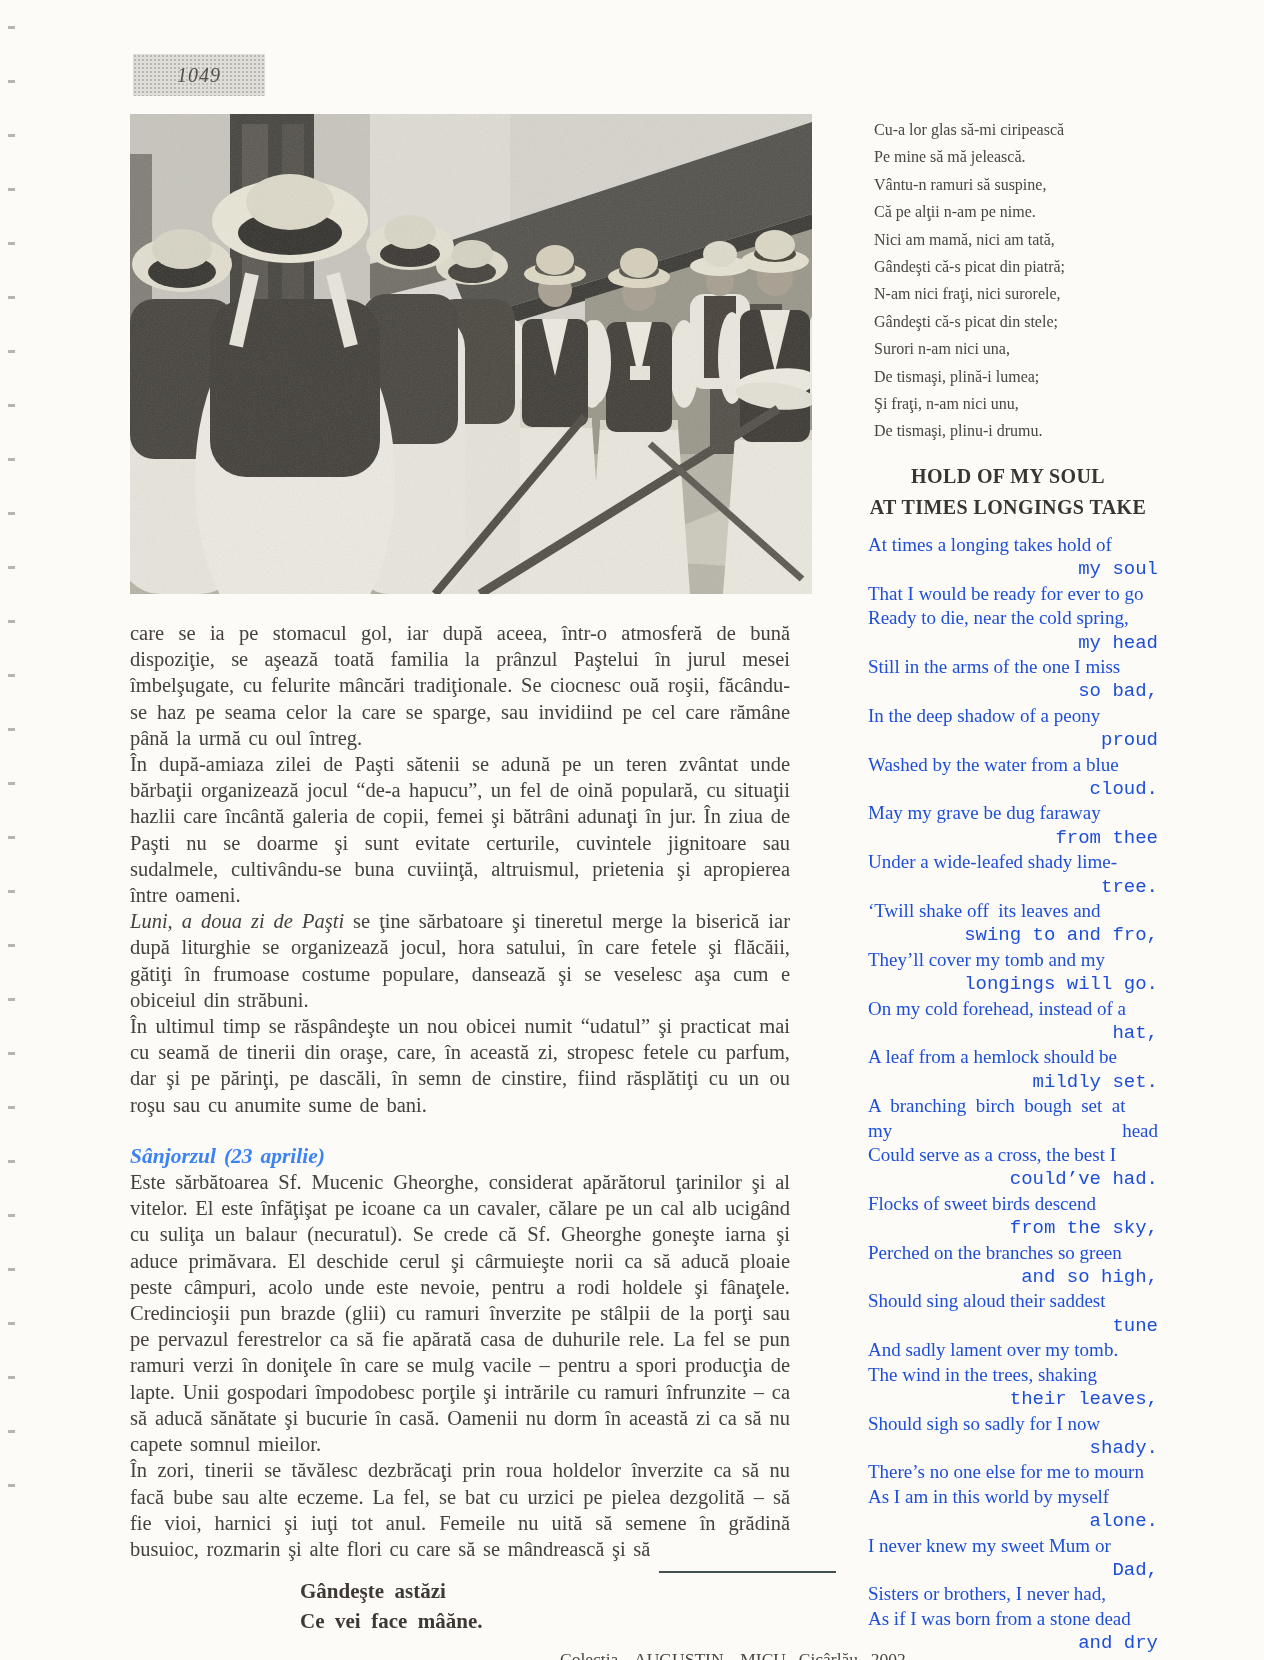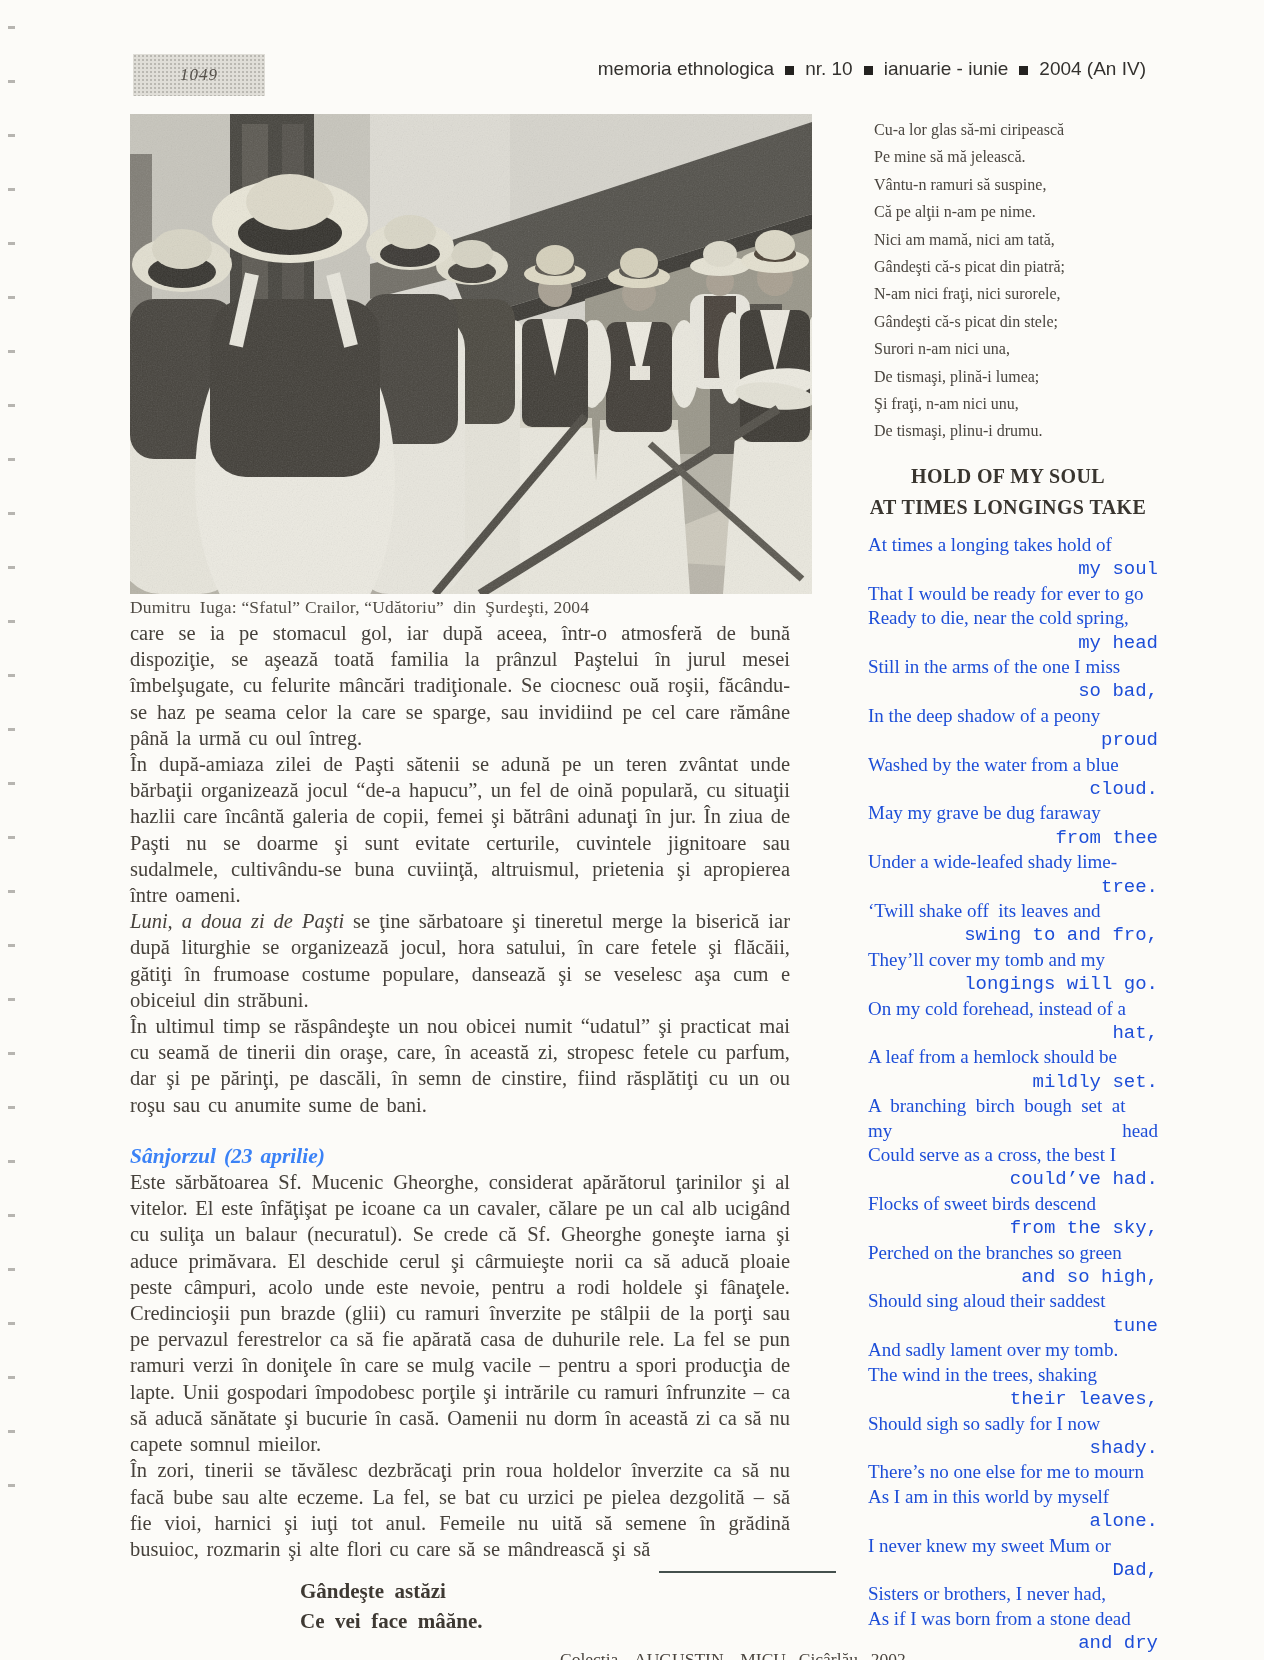--- a/index.html
+++ b/index.html
@@ -13,21 +13,21 @@
     position:absolute;left:8px;top:26px;width:7px;height:1510px;
     background:repeating-linear-gradient(to bottom, rgba(70,66,60,.38) 0 3px, transparent 3px 54px);
   }
   
   .page-num{
     position:absolute;left:133px;top:54px;width:132px;height:42px;
     background-color:#e0ded8;
     background-image:radial-gradient(rgba(105,102,95,.32) 1px, transparent 1.5px);
     background-size:4px 4px;
     display:flex;align-items:center;justify-content:center;
-    font-style:italic;font-size:17px;color:#55504a;letter-spacing:1px;
+    font-style:italic;font-size:20px;color:#55504a;letter-spacing:1px;
   }
   .journal{
     position:absolute;top:58px;right:118px;
     font-family:"Liberation Sans",sans-serif;font-size:19px;color:#33312e;
     white-space:nowrap;display:flex;align-items:center;
   }
   .journal .sq{display:inline-block;width:9px;height:9px;background:#242220;margin:2px 11px 0 11px;}
   .journal .seg{display:inline-block;}
   
   .photo{position:absolute;left:130px;top:114px;width:682px;height:480px;background:#cfcdc6;}
@@ -74,29 +74,20 @@
 <body>
 
 <div class="page">
 
   <div class="edge-marks"></div>
 
   <div class="page-num">
     <span>1049</span>
   </div>
 
-  <div class="journal">
-      <span class="seg">memoria ethnologica</span>
-      <span class="sq"></span>
-      <span class="seg">nr. 10</span>
-      <span class="sq"></span>
-      <span class="seg">ianuarie - iunie</span>
-      <span class="sq"></span>
-      <span class="seg">2004 (An IV)</span>
-    </div>
 
   <div class="photo">
     <svg viewBox="0 0 682 480">
       <defs>
         <filter id="grain" x="0" y="0" width="100%" height="100%">
           <feTurbulence type="fractalNoise" baseFrequency="0.8" numOctaves="2" stitchTiles="stitch"></feTurbulence>
           <feColorMatrix type="saturate" values="0"></feColorMatrix>
         </filter>
       </defs>
 
@@ -191,21 +182,20 @@
       <ellipse cx="160" cy="88" rx="44" ry="28" fill="#ddd9c9"></ellipse>
 
       <line x1="350" y1="480" x2="648" y2="295" stroke="#514e47" stroke-width="9"></line>
       <line x1="672" y1="465" x2="520" y2="330" stroke="#5b5850" stroke-width="7"></line>
       <line x1="305" y1="480" x2="455" y2="302" stroke="#4e4b44" stroke-width="8"></line>
 
       <rect width="682" height="480" filter="url(#grain)" opacity="0.17"></rect>
     </svg>
   </div>
 
-  <div class="caption">Dumitru  Iuga: “Sfatul” Crailor, “Udătoriu”  din  Şurdeşti, 2004</div>
 
   <div class="article">
       <p class="para">care se ia pe stomacul gol, iar după aceea, într-o atmosferă de bună dispoziţie, se aşează toată familia la prânzul Paştelui în jurul mesei îmbelşugate, cu felurite mâncări tradiţionale. Se ciocnesc ouă roşii, făcându-se haz pe seama celor la care se sparge, sau invidiind pe cel care rămâne până la urmă cu oul întreg.</p>
       <p class="para">În după-amiaza zilei de Paşti sătenii se adună pe un teren zvântat unde bărbaţii organizează jocul “de-a hapucu”, un fel de oină populară, cu situaţii hazlii care încântă galeria de copii, femei şi bătrâni adunaţi în jur. În ziua de Paşti nu se doarme şi sunt evitate certurile, cuvintele jignitoare sau sudalmele, cultivându-se buna cuviinţă, altruismul, prietenia şi apropierea între oameni.</p>
       <p class="para"><i class="lead">Luni, a doua zi de Paşti</i> se ţine sărbatoare şi tineretul merge la biserică iar după liturghie se organizează jocul, hora satului, în care fetele şi flăcăii, gătiţi în frumoase costume populare, dansează şi se veselesc aşa cum e obiceiul din străbuni.</p>
       <p class="para">În ultimul timp se răspândeşte un nou obicei numit “udatul” şi practicat mai cu seamă de tinerii din oraşe, care, în această zi, stropesc fetele cu parfum, dar şi pe părinţi, pe dascăli, în semn de cinstire, fiind răsplătiţi cu un ou roşu sau cu anumite sume de bani.</p>
       <div class="para-heading">Sânjorzul (23 aprilie)</div>
       <p class="para">Este sărbătoarea Sf. Mucenic Gheorghe, considerat apărătorul ţarinilor şi al vitelor. El este înfăţişat pe icoane ca un cavaler, călare pe un cal alb ucigând cu suliţa un balaur (necuratul). Se crede că Sf. Gheorghe goneşte iarna şi aduce primăvara. El deschide cerul şi cârmuieşte norii ca să aducă ploaie peste câmpuri, acolo unde este nevoie, pentru a rodi holdele şi fânaţele. Credincioşii pun brazde (glii) cu ramuri înverzite pe stâlpii de la porţi sau pe pervazul ferestrelor ca să fie apărată casa de duhurile rele. La fel se pun ramuri verzi în doniţele în care se mulg vacile – pentru a spori producţia de lapte. Unii gospodari împodobesc porţile şi intrările cu ramuri înfrunzite – ca să aducă sănătate şi bucurie în casă. Oamenii nu dorm în această zi ca să nu capete somnul mieilor.</p>
       <p class="para">În zori, tinerii se tăvălesc dezbrăcaţi prin roua holdelor înverzite ca să nu facă bube sau alte eczeme. La fel, se bat cu urzici pe pielea dezgolită – să fie vioi, harnici şi iuţi tot anul. Femeile nu uită să semene în grădină busuioc, rozmarin şi alte flori cu care să se mândrească şi să</p>
     </div>

